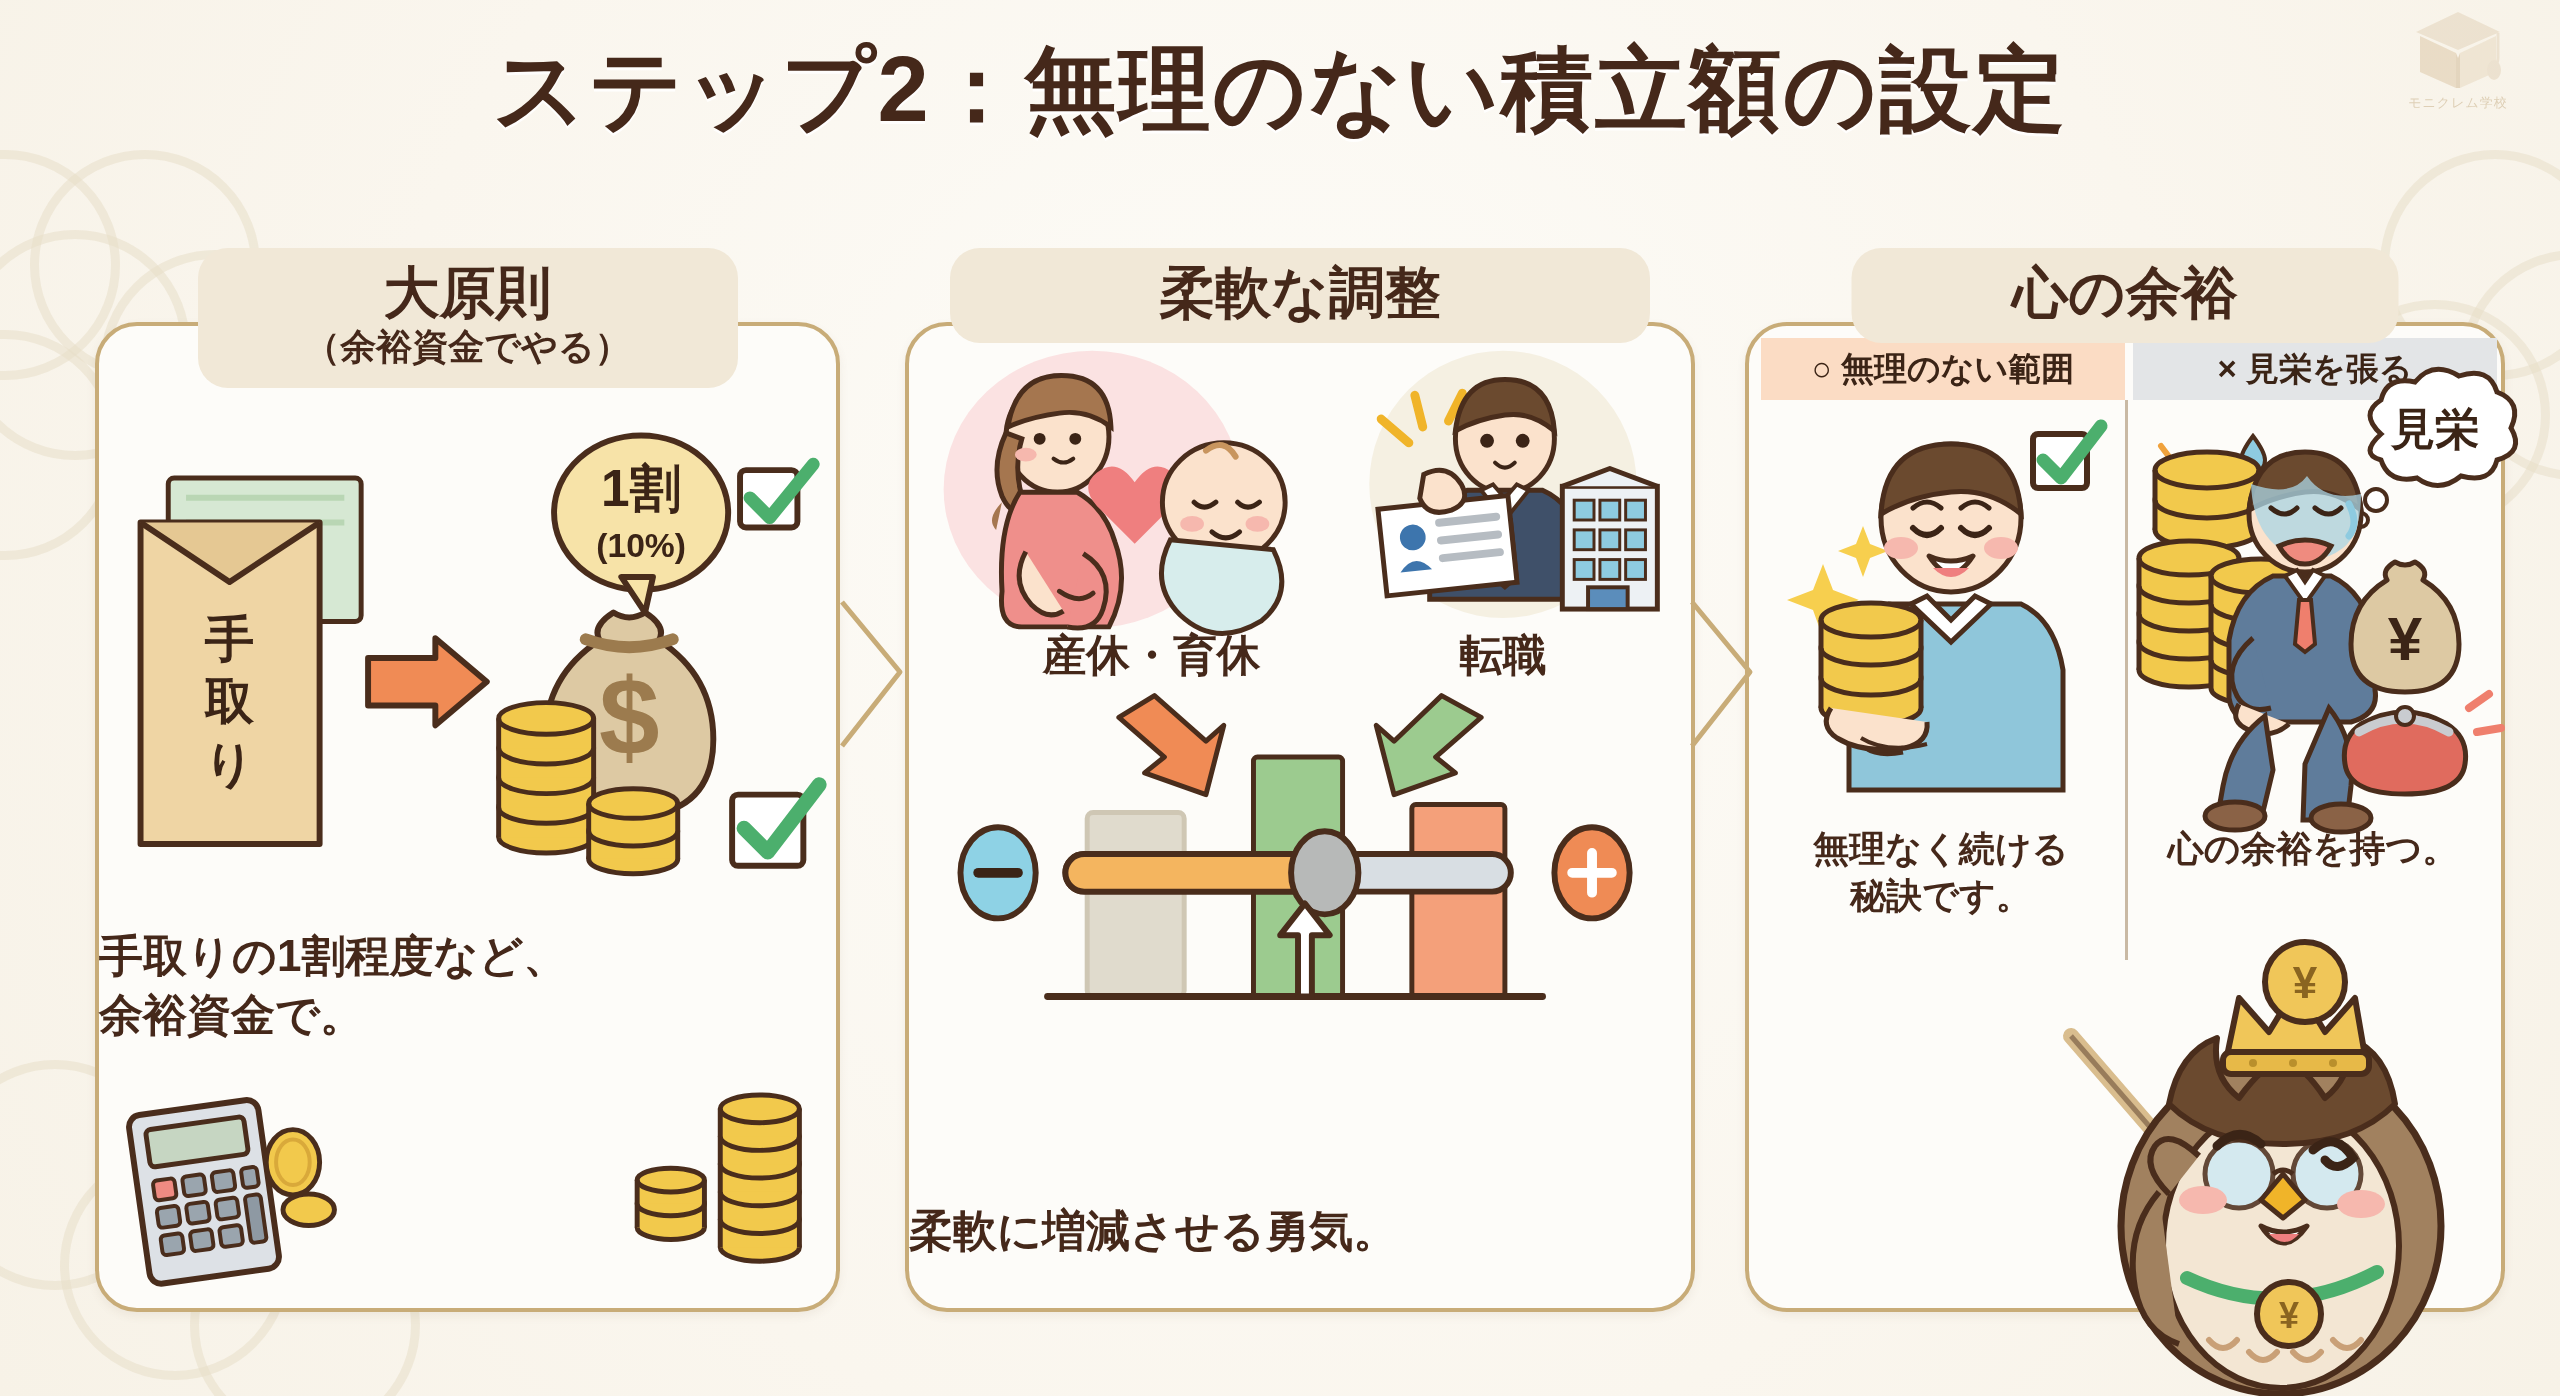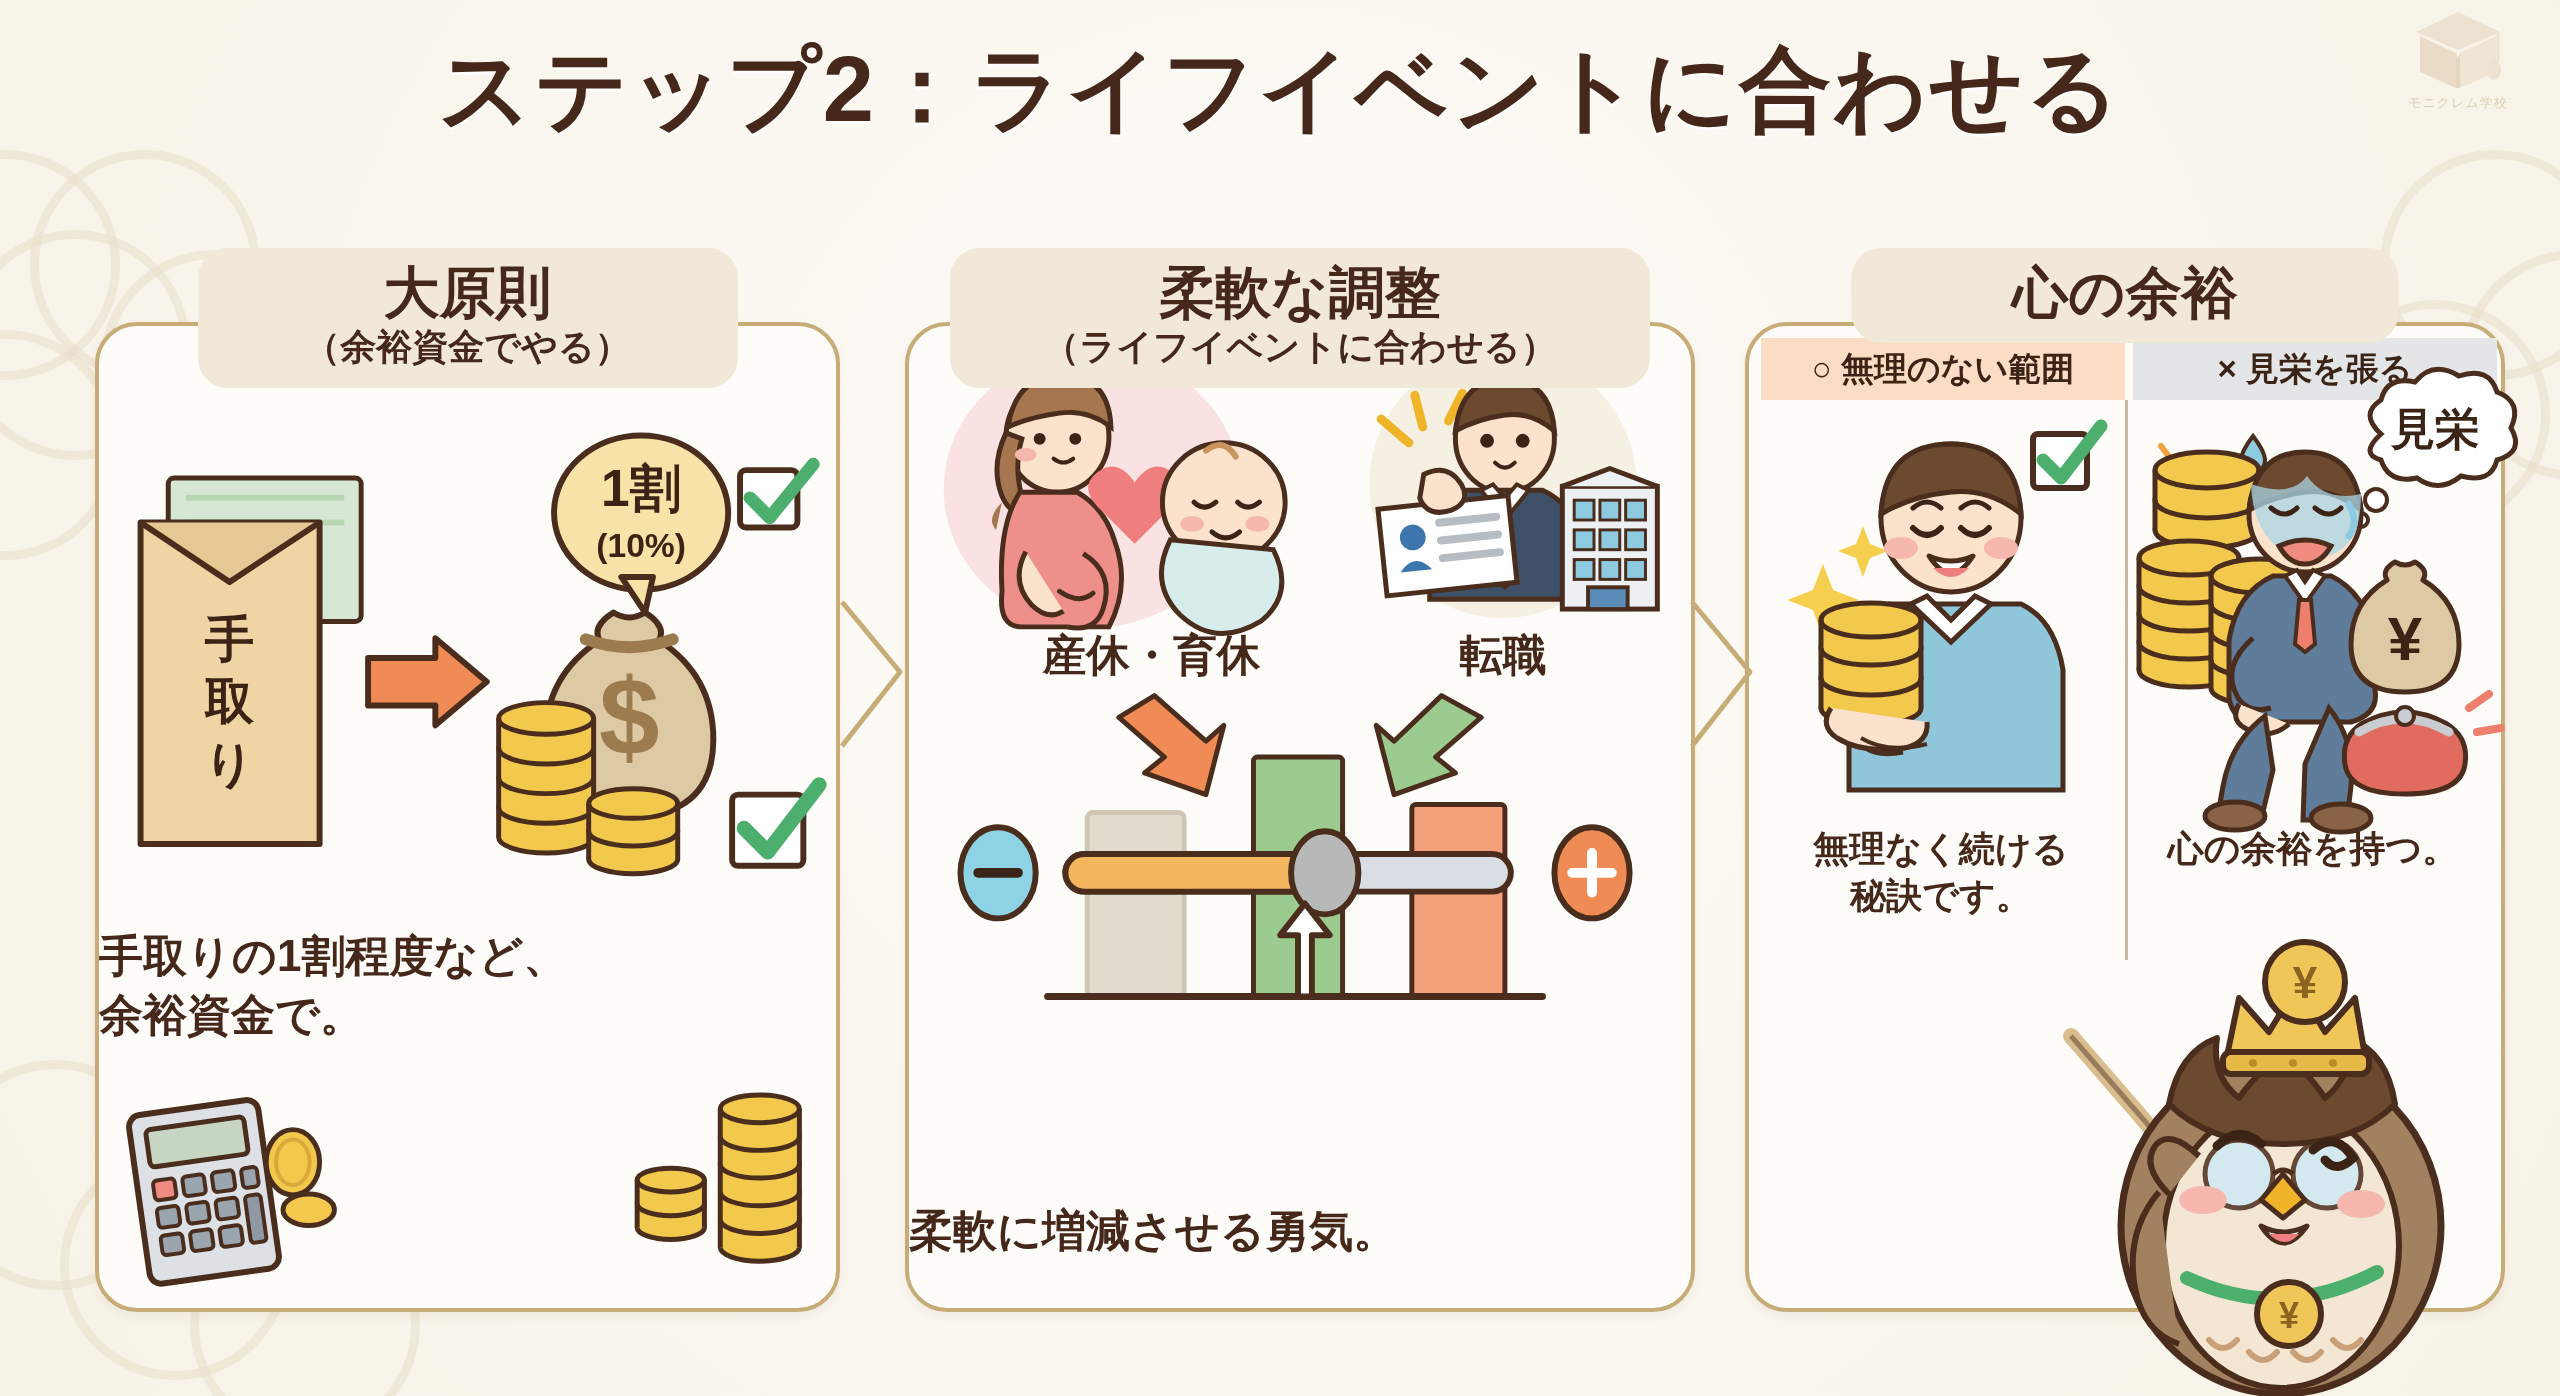--- a/index.html
+++ b/index.html
@@ -81,21 +81,21 @@
   <div class="wave" style="left:100px;top:250px;width:230px;height:230px;"></div>
   <div class="wave" style="left:-110px;top:330px;width:230px;height:230px;"></div>
   <div class="wave" style="left:-60px;top:1060px;width:230px;height:230px;"></div>
   <div class="wave" style="left:60px;top:1150px;width:230px;height:230px;"></div>
   <div class="wave" style="left:190px;top:1210px;width:230px;height:230px;"></div>
   <div class="wave" style="left:2380px;top:150px;width:230px;height:230px;"></div>
   <div class="wave" style="left:2460px;top:250px;width:230px;height:230px;"></div>
   <div class="wave" style="left:2320px;top:300px;width:230px;height:230px;"></div>
 </div>
 
-<div class="title">ステップ2：ライフイベントに合わせる</div>
+<div class="title">ステップ2：無理のない積立額の設定</div>
 
 <div class="logo">
   <svg width="96" height="86" viewBox="0 0 96 86">
     <path d="M48 6 L90 26 L48 44 L6 26 Z" fill="#e4d4bb"></path>
     <path d="M10 30 L46 47 L46 82 L10 66 Z" fill="#dec9a9"></path>
     <path d="M86 30 L50 47 L50 82 L86 66 Z" fill="#e8dac2"></path>
     <path d="M46 47 L48 52 L50 47 L50 82 L46 82 Z" fill="#d3bd9b"></path>
     <path d="M88 27 L88 52 Q88 58 84 60" stroke="#e4d4bb" stroke-width="3" fill="none"></path>
     <ellipse cx="84" cy="64" rx="7" ry="10" fill="#e4d4bb"></ellipse>
   </svg>
@@ -226,21 +226,20 @@
       <rect x="628" y="28" width="80" height="28" stroke="none"></rect>
         <ellipse cx="668" cy="28" rx="40" ry="14"></ellipse>
       <path d="M628 28 v140 M708 28 v140"></path>
     </g>
   </svg>
 </div>
 
 <div class="card" id="card2">
   <div class="card-head">
     <div class="head-main">柔軟な調整</div>
-    <div class="head-sub">（ライフイベントに合わせる）</div>
   </div>
 
   <svg class="c2-top" viewBox="0 0 790 330">
     <ellipse cx="185" cy="135" rx="150" ry="140" fill="#fbe2e2"></ellipse>
     <g>
       <path d="M112 62 q-22 40 -6 74 l-14 14 q-14 16 -4 26" fill="#a5764f"></path>
       <ellipse cx="150" cy="82" rx="52" ry="56" fill="#fbe2cc" stroke="#4a2d1c" stroke-width="5"></ellipse>
       <path d="M100 72 q8 -52 54 -52 q48 0 50 52 q-24 -18 -52 -14 q-30 4 -52 14 Z" fill="#a5764f" stroke="#4a2d1c" stroke-width="5"></path>
       <path d="M98 78 q-16 34 -4 64 q10 22 24 12 q-14 -36 -4 -70 Z" fill="#a5764f" stroke="#4a2d1c" stroke-width="5"></path>
       <circle cx="132" cy="84" r="6" fill="#3b2416"></circle>

